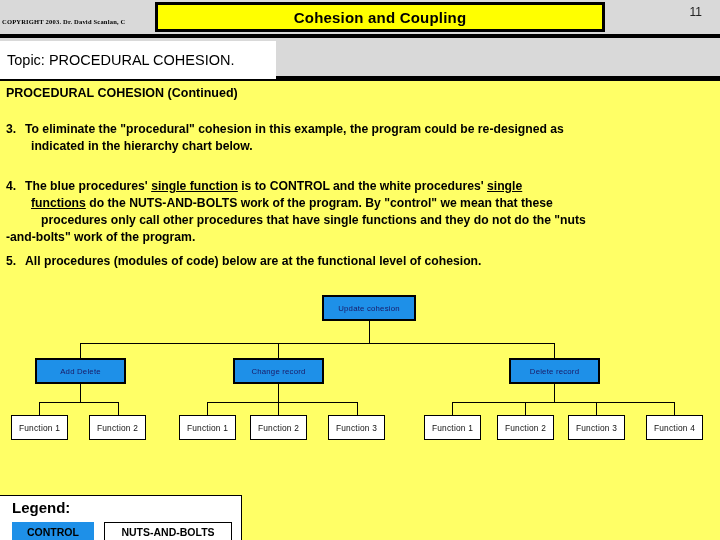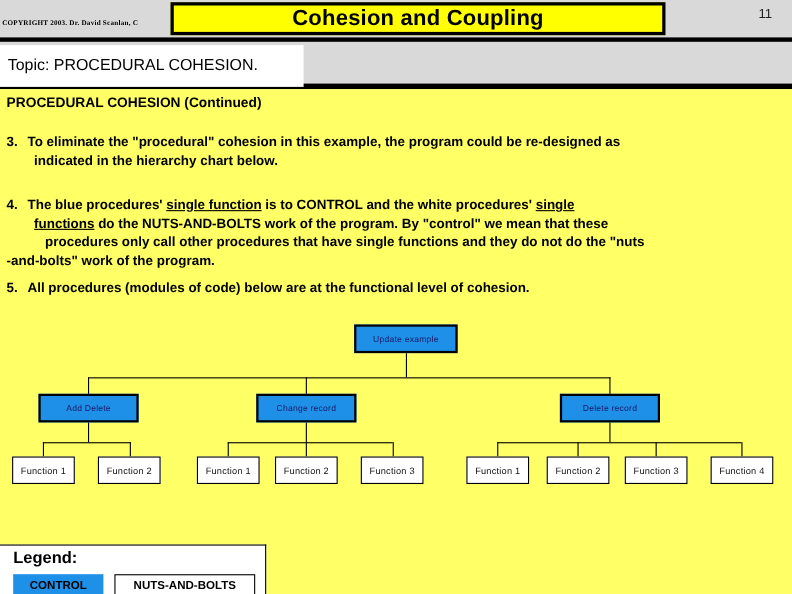--- a/index.html
+++ b/index.html
@@ -39,21 +39,21 @@
     width: 450px; height: 30px;
     background: #ffff00;
     border: 3px solid #000;
     box-sizing: border-box;
     display: flex;
     align-items: center;
     justify-content: center;
     z-index: 3;
   }
   .title-text {
-    font-size: 20px;
+    font-size: 15px;
     font-weight: bold;
     color: #000;
     letter-spacing: 0.2px;
   }
   .page-number {
     position: absolute;
     right: 18px; top: 5px;
     font-size: 12px;
     color: #222;
     z-index: 3;
@@ -246,21 +246,21 @@
   </div>
 
   <div class="para p5">
     <span class="num">5.</span>
     <span class="body">All procedures (modules of code) below are at the functional level of cohesion.</span>
   </div>
 
   <div class="chart">
 
     <div class="node control" style="left:322px; top:214px; width:94px; height:26px;">
-      <span>Update example</span>
+      <span>Update cohesion</span>
     </div>
 
     <div class="line vline" style="left:369px; top:240px; height:22px;"></div>
     <div class="line hline" style="left:80px; top:262px; width:475px;"></div>
     <div class="line vline" style="left:80px; top:262px; height:25px;"></div>
     <div class="line vline" style="left:278px; top:262px; height:25px;"></div>
     <div class="line vline" style="left:554px; top:262px; height:25px;"></div>
 
     <div class="node control" style="left:35px; top:277px; width:91px; height:26px;">
       <span>Add Delete</span>

